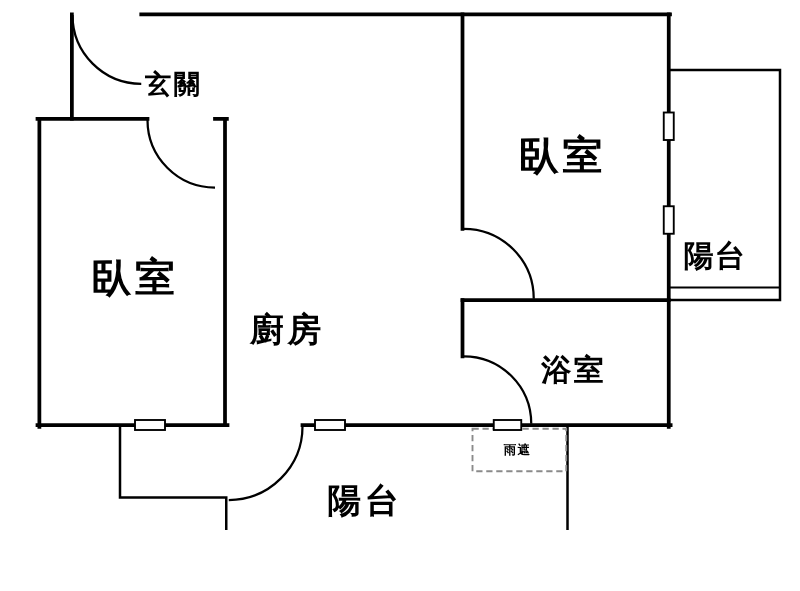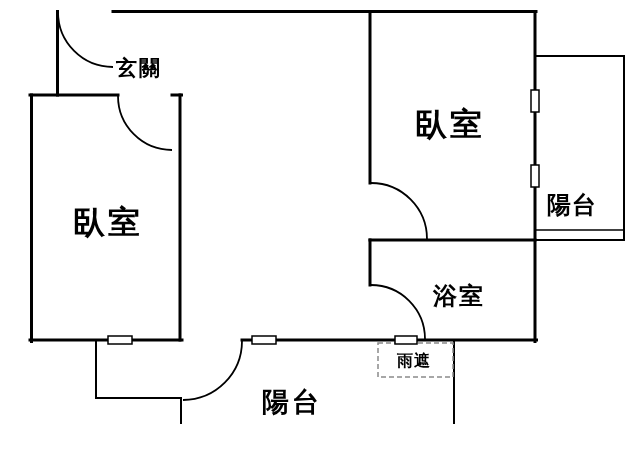--- a/index.html
+++ b/index.html
@@ -29,21 +29,21 @@
     line-height: 1;
     letter-spacing: 3px;
   }
   .lbl-entrance       { left: 139px; top: 68px;  font-size: 21px; letter-spacing: 2px; }
   .lbl-living         { left: 320px; top: 84px;  font-size: 32px; }
   .lbl-bedroom-right  { left: 450px; top: 124px; font-size: 32px; }
   .lbl-bedroom-left   { left: 108px; top: 222px; font-size: 32px; }
   .lbl-kitchen        { left: 230px; top: 264px; font-size: 27px; }
   .lbl-balcony-right  { left: 572px; top: 205px; font-size: 24px; letter-spacing: 1px; }
   .lbl-bathroom       { left: 459px; top: 296px; font-size: 24px; letter-spacing: 2px; }
-  .lbl-rain-shield    { left: 414px; top: 361px; font-size: 16px; letter-spacing: 1px; font-weight: 600; }
+  .lbl-rain-shield    { left: 414px; top: 361px; font-size: 10px; letter-spacing: 1px; font-weight: 600; }
   .lbl-balcony-bottom { left: 292px; top: 401px; font-size: 27px; }
 </style>
 </head>
 <body>
 
 <div id="floor-plan">
 
   <svg id="plan-svg" width="640" height="473" viewBox="0 0 640 473">
 
     <g stroke="#000000" stroke-width="3" fill="none" stroke-linecap="square">
@@ -79,18 +79,19 @@
       <rect x="252" y="336" width="24" height="8"></rect>
       <rect x="395" y="336" width="22" height="8"></rect>
       <rect x="531" y="90" width="8" height="22"></rect>
       <rect x="531" y="165" width="8" height="22"></rect>
     </g>
   </svg>
 
   <div class="room-label lbl-entrance">玄關</div>
   <div class="room-label lbl-bedroom-right">臥室</div>
   <div class="room-label lbl-bedroom-left">臥室</div>
+  <div class="room-label lbl-kitchen">廚房</div>
   <div class="room-label lbl-balcony-right">陽台</div>
   <div class="room-label lbl-bathroom">浴室</div>
   <div class="room-label lbl-rain-shield">雨遮</div>
   <div class="room-label lbl-balcony-bottom">陽台</div>
 
 </div>
 
 </body></html>

